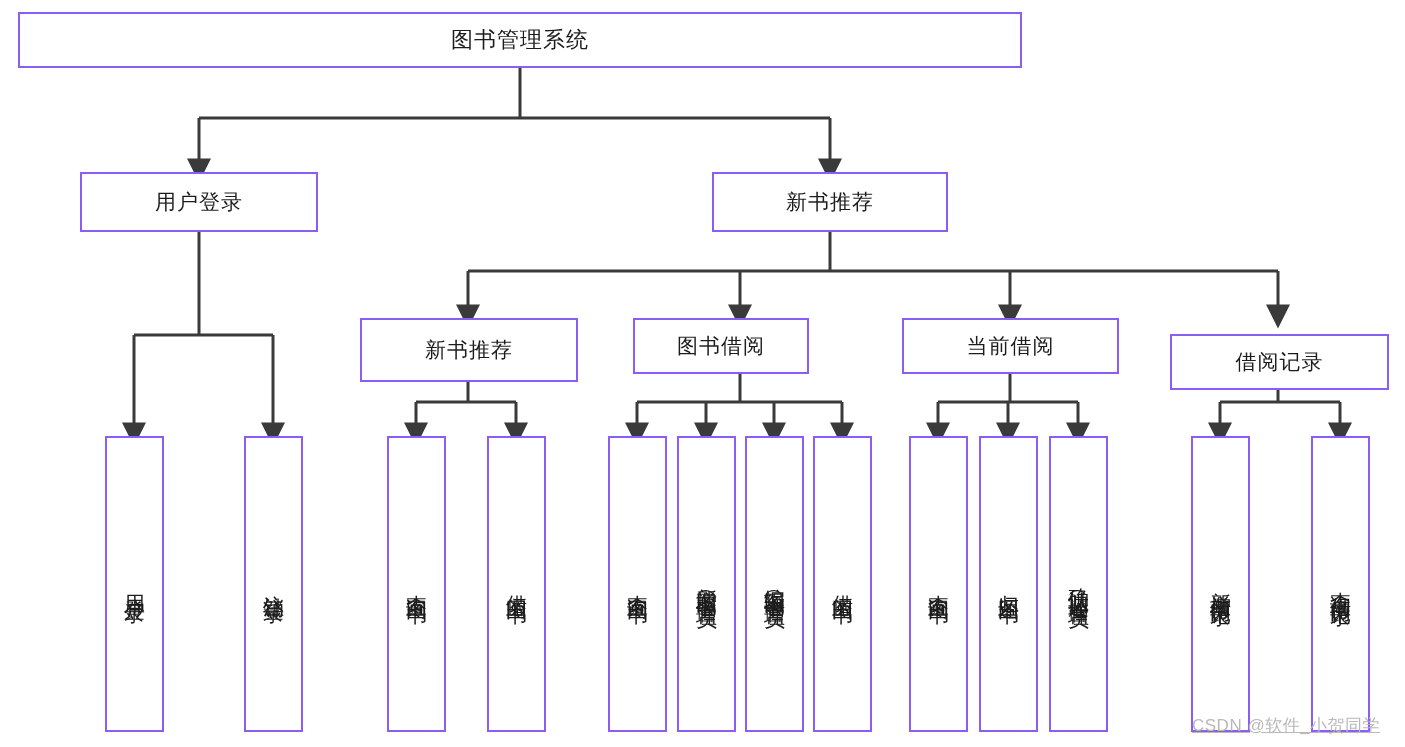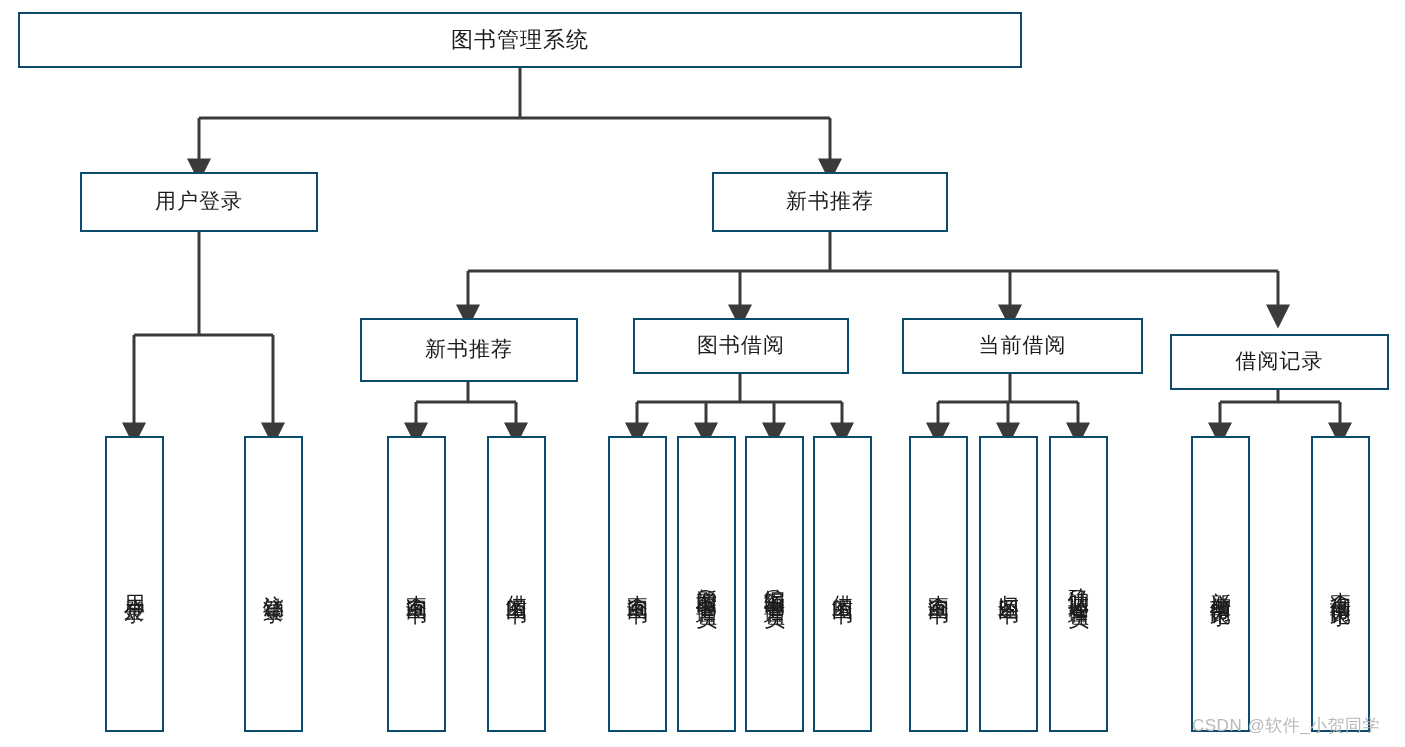--- a/index.html
+++ b/index.html
@@ -22,28 +22,27 @@
     position: absolute;
     left: 0;
     top: 0;
     width: 1405px;
     height: 747px;
     pointer-events: none;
   }
   .node {
     position: absolute;
     box-sizing: border-box;
-    border: 2px solid #0c4a6e;
+    border: 2px solid #8b5cf6;
     background: #ffffff;
     display: flex;
     align-items: center;
     justify-content: center;
     color: #1c1c1c;
     overflow: hidden;
-    font-family: Liberation Serif, serif;
   }
   .node.h {
     font-size: 21px;
     letter-spacing: 1px;
     line-height: 1.1;
   }
   .node.root {
     font-size: 22px;
   }
   .node.v {
@@ -61,20 +60,21 @@
     display: block;
   }
   #watermark {
     position: absolute;
     left: 1192px;
     top: 714px;
     font-size: 17px;
     color: #b9b9b9;
     white-space: nowrap;
     letter-spacing: 0.5px;
+    text-decoration: underline;
   }
 </style>
 </head>
 <body>
 
 <div id="canvas">
 
   <svg id="edges" viewBox="0 0 1405 747" width="1405" height="747" xmlns="http://www.w3.org/2000/svg">
     <defs>
       <marker id="arrow" markerWidth="9" markerHeight="9" refX="1.2" refY="4" orient="auto" markerUnits="strokeWidth">
@@ -132,24 +132,24 @@
   <div class="node h" style="left:80px; top:172px; width:238px; height:60px;">
     <span>用户登录</span>
   </div>
   <div class="node h" style="left:712px; top:172px; width:236px; height:60px;">
     <span>新书推荐</span>
   </div>
 
   <div class="node h" style="left:360px; top:318px; width:218px; height:64px;">
     <span>新书推荐</span>
   </div>
-  <div class="node h" style="left:633px; top:318px; width:216px; height:56px;">
+  <div class="node h" style="left:633px; top:318px; width:176px; height:56px;">
     <span>图书借阅</span>
   </div>
-  <div class="node h" style="left:902px; top:318px; width:241px; height:56px;">
+  <div class="node h" style="left:902px; top:318px; width:217px; height:56px;">
     <span>当前借阅</span>
   </div>
   <div class="node h" style="left:1170px; top:318px; width:219px; height:56px;margin-top:16px;">
     <span>借阅记录</span>
   </div>
 
   <div class="node v" style="left:105px; top:436px; width:59px; height:296px;">
     <span>用户登录</span>
   </div>
   <div class="node v" style="left:244px; top:436px; width:59px; height:296px;">

